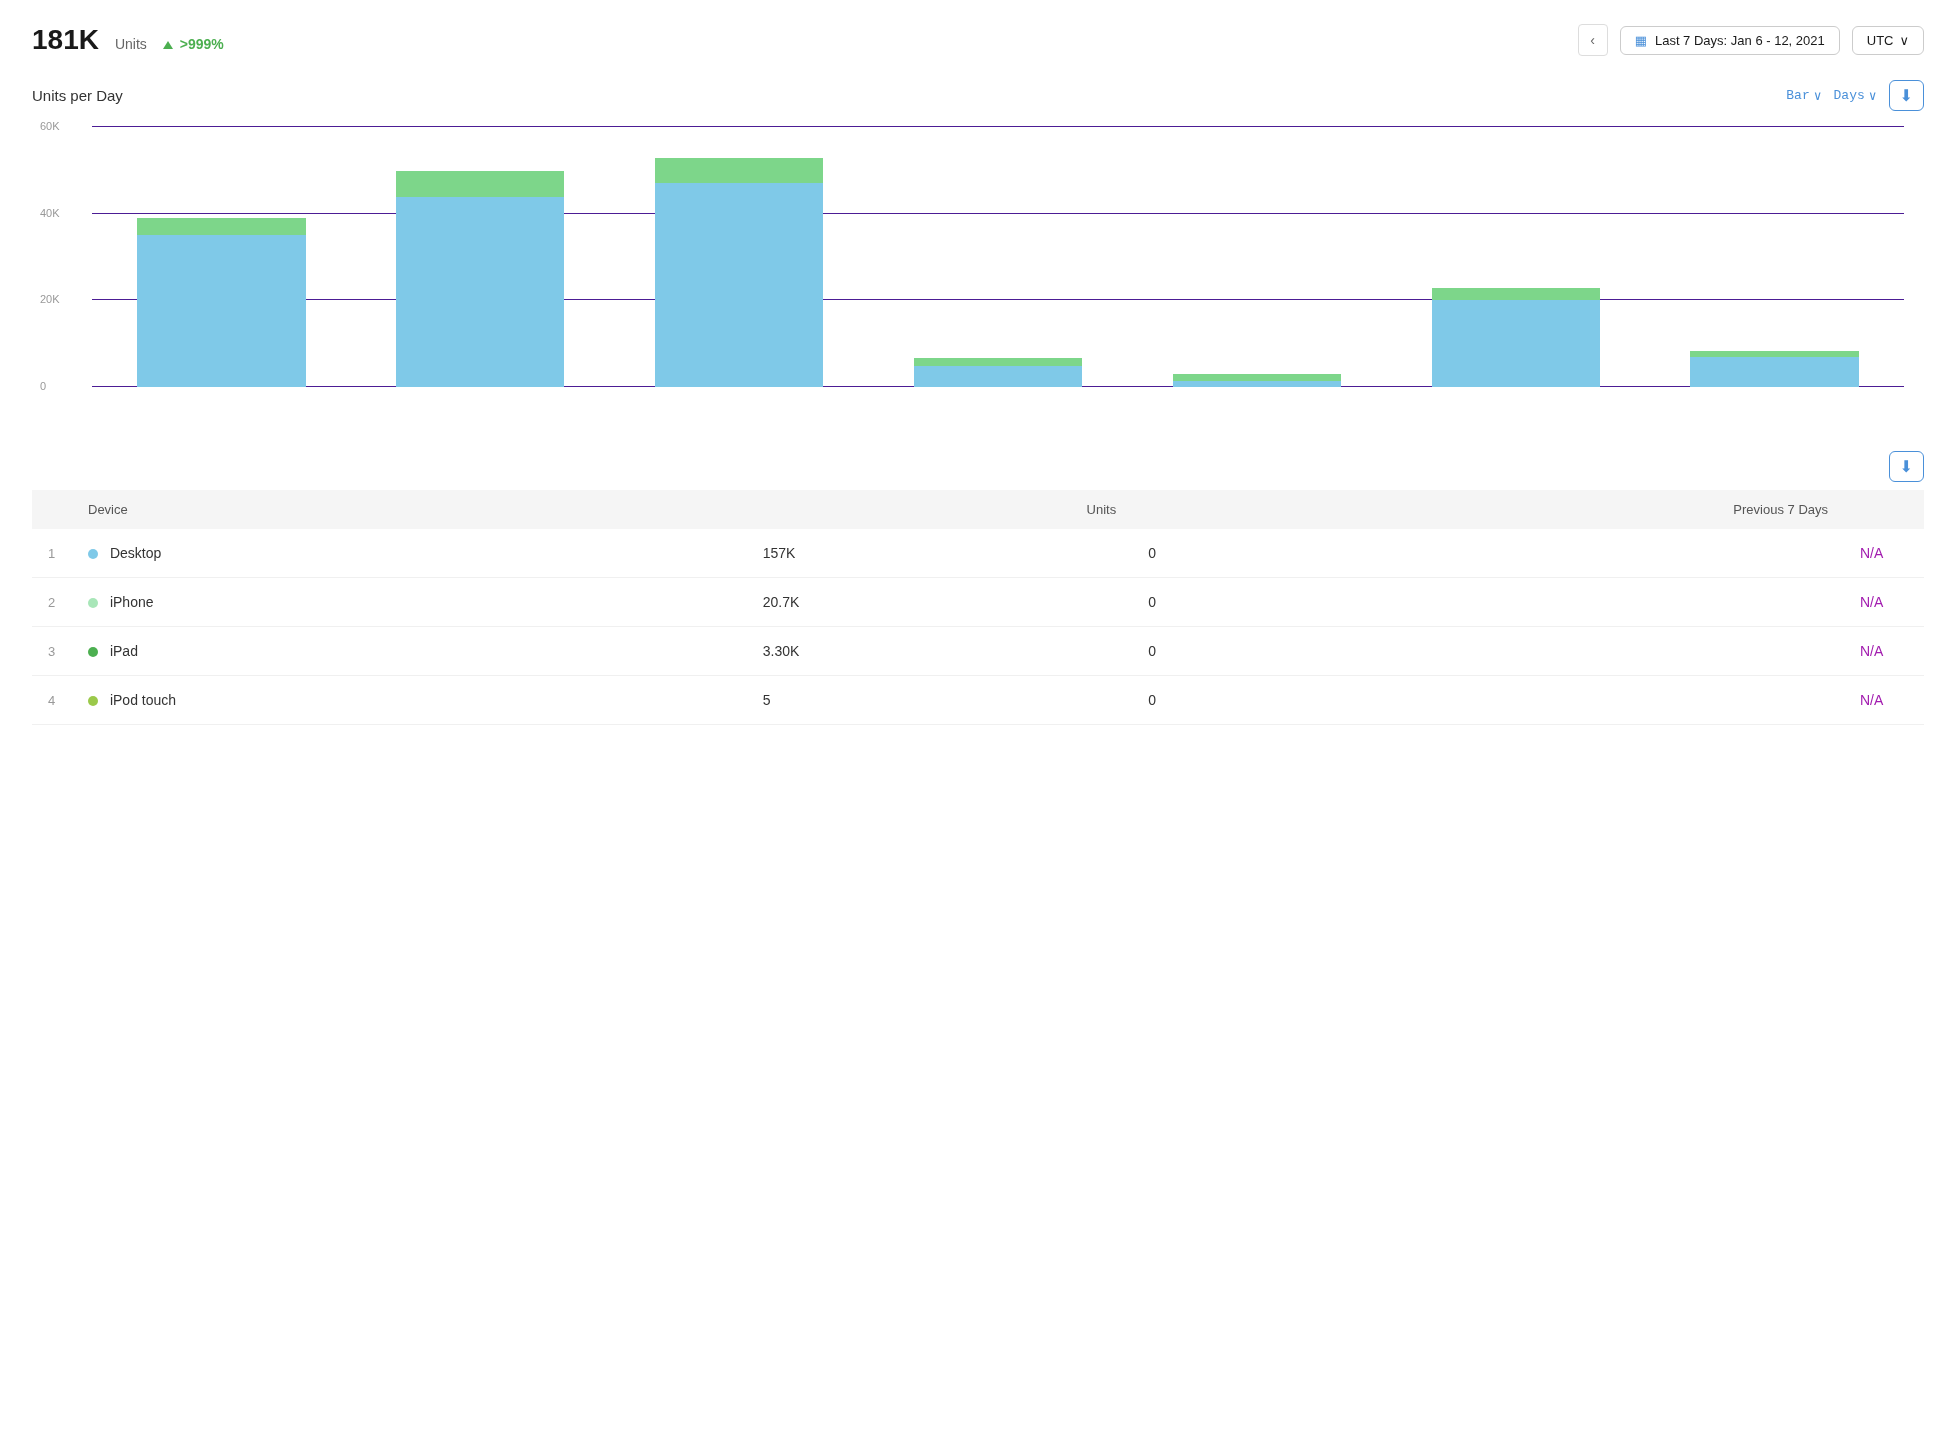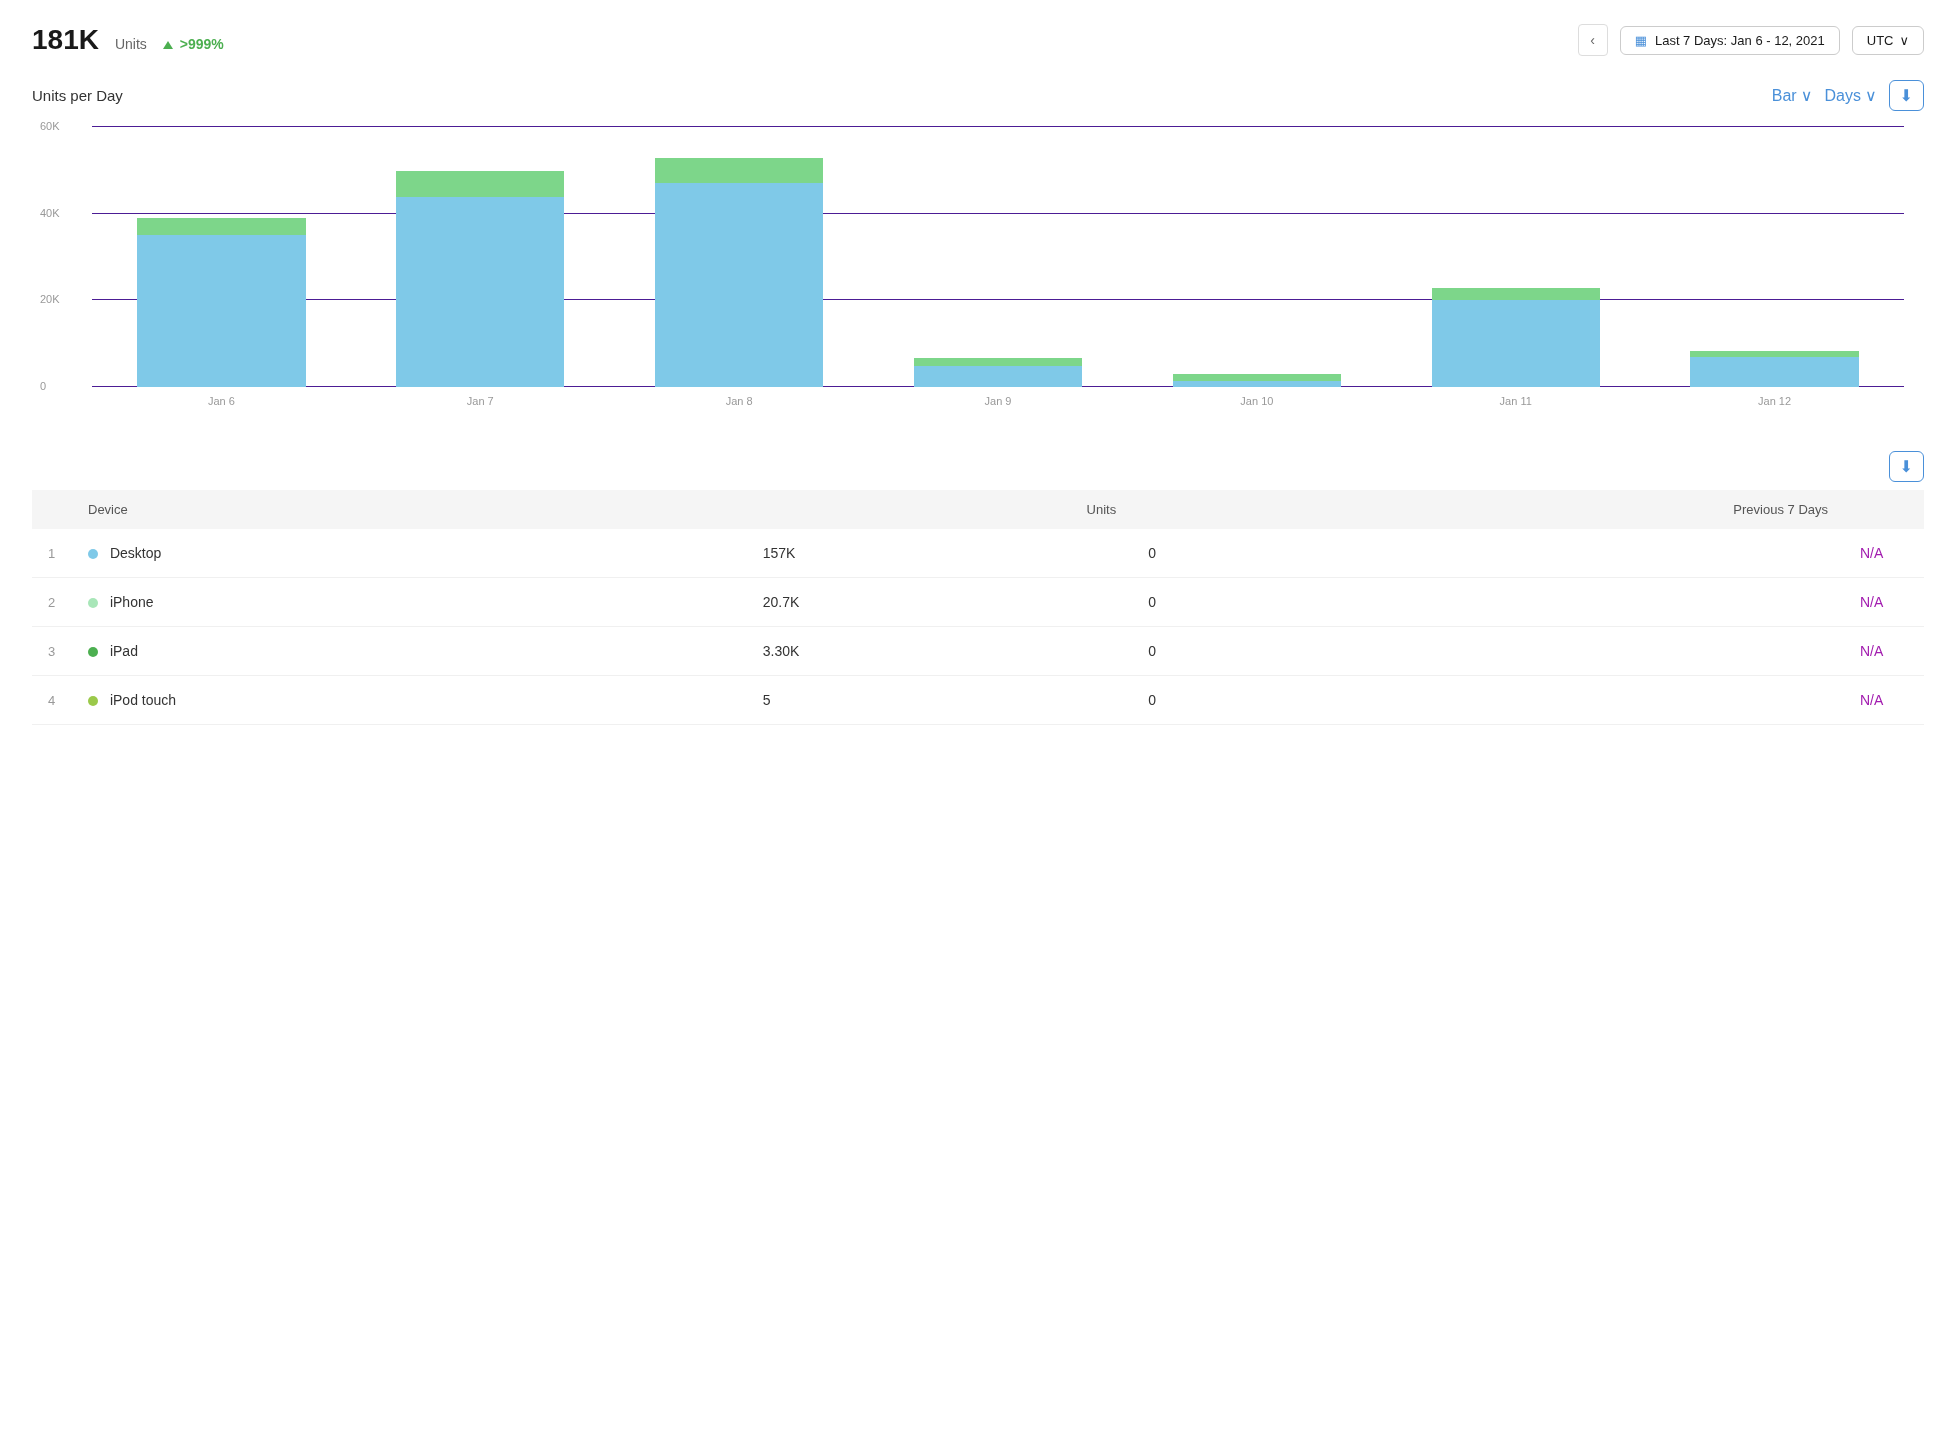--- a/index.html
+++ b/index.html
@@ -126,25 +126,26 @@
     }
     .chart-controls {
       display: flex;
       align-items: center;
       gap: 12px;
     }
     .chart-control-btn {
       border: none;
       background: none;
       color: #4a90d9;
-      font-size: 16px;
+      font-size: 13px;
       cursor: pointer;
       display: flex;
       align-items: center;
       gap: 4px;
+      font-family: Liberation Mono, monospace;
     }
     .download-btn {
       border: 1px solid #4a90d9;
       background: #fff;
       border-radius: 6px;
       padding: 5px 10px;
       cursor: pointer;
       color: #4a90d9;
       font-size: 16px;
       display: flex;
@@ -383,29 +384,20 @@
 
         <div class="bar-group">
           <div class="bar" style="height: 14%;">
             <div class="bar-segment-green" style="height: 18%;"></div>
             <div class="bar-segment-blue" style="height: 82%;"></div>
           </div>
         </div>
       </div>
     </div>
 
-    <div class="x-labels">
-      <div class="x-label">Jan 6</div>
-      <div class="x-label">Jan 7</div>
-      <div class="x-label">Jan 8</div>
-      <div class="x-label">Jan 9</div>
-      <div class="x-label">Jan 10</div>
-      <div class="x-label">Jan 11</div>
-      <div class="x-label">Jan 12</div>
-    </div>
   </div>
 
   <div class="table-section">
     <div class="table-download">
       <button class="download-btn">
         <span style="font-size:16px;">⬇</span>
       </button>
     </div>
     <table>
       <thead>

